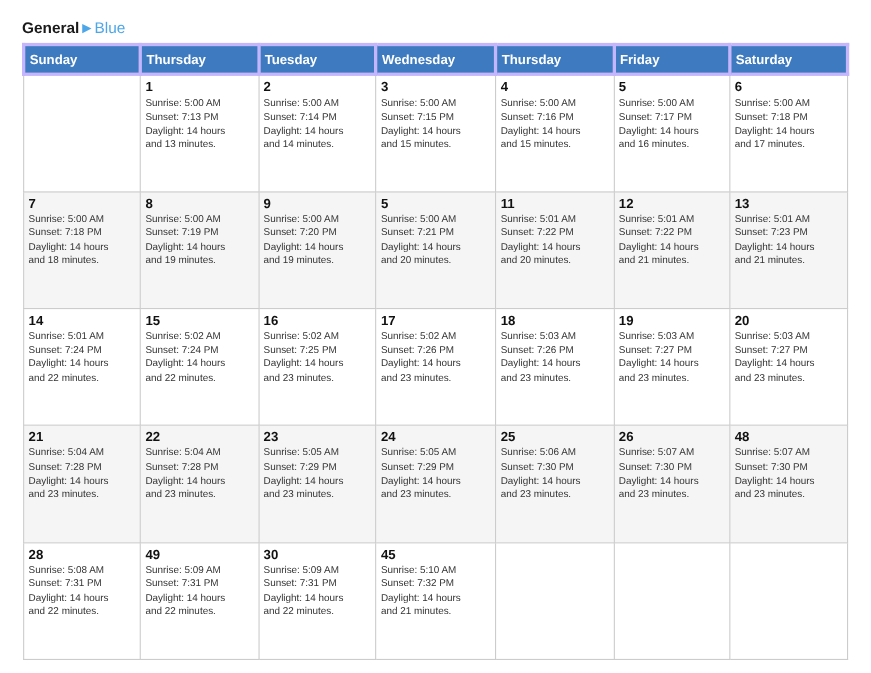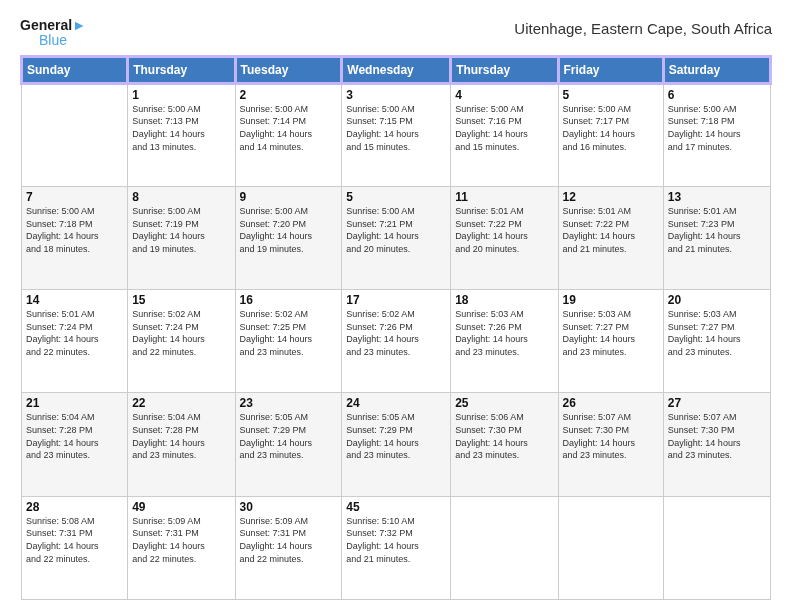--- a/index.html
+++ b/index.html
@@ -83,27 +83,26 @@
     tr:nth-child(odd) td { background: #fff; }
     tr:nth-child(even) td { background: #f5f5f5; }
     .calendar thead tr th { background: #3d7abf; }
   </style>
 </head>
 <body>
 
 <div class="page">
   <div class="header">
     <div class="logo">
-    <div style="display:flex;flex-direction:column;line-height:1.1;text-align:center;">
+    <div style="display:flex;flex-direction:row;line-height:1.1;text-align:center;">
       <span style="font-size:14px;font-weight:bold;color:#1a1a1a;">General<span style="color:#4da6e8;">►</span></span>
       <span style="font-size:14px;font-weight:normal;color:#4da6e8;">Blue</span>
     </div>
   </div>
     <div class="title-block">
-      <div class="subtitle">Uitenhage, Eastern Cape, South Africa</div>
     </div>
   </div>
 
   <table class="calendar">
     <thead>
       <tr id="header-row">
           <th>Sunday</th>
           <th>Thursday</th>
           <th>Tuesday</th>
           <th>Wednesday</th>
@@ -219,21 +218,21 @@
           </td>
           <td>
             <span class="day-num">25</span>
             <div class="day-info">Sunrise: 5:06 AM<br>Sunset: 7:30 PM<br>Daylight: 14 hours<br>and 23 minutes.</div>
           </td>
           <td>
             <span class="day-num">26</span>
             <div class="day-info">Sunrise: 5:07 AM<br>Sunset: 7:30 PM<br>Daylight: 14 hours<br>and 23 minutes.</div>
           </td>
           <td>
-            <span class="day-num">27</span>
+            <span class="day-num">48</span>
             <div class="day-info">Sunrise: 5:07 AM<br>Sunset: 7:30 PM<br>Daylight: 14 hours<br>and 23 minutes.</div>
           </td>
         </tr>
         <tr>
           <td>
             <span class="day-num">28</span>
             <div class="day-info">Sunrise: 5:08 AM<br>Sunset: 7:31 PM<br>Daylight: 14 hours<br>and 22 minutes.</div>
           </td>
           <td>
             <span class="day-num">49</span>

